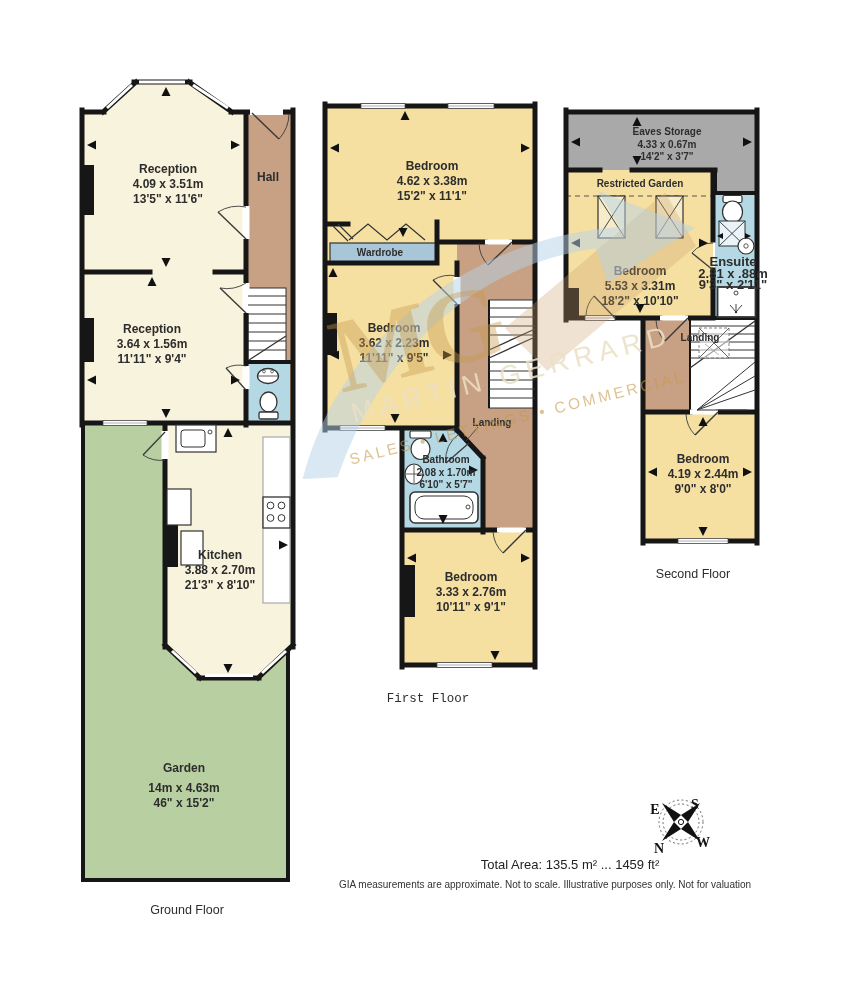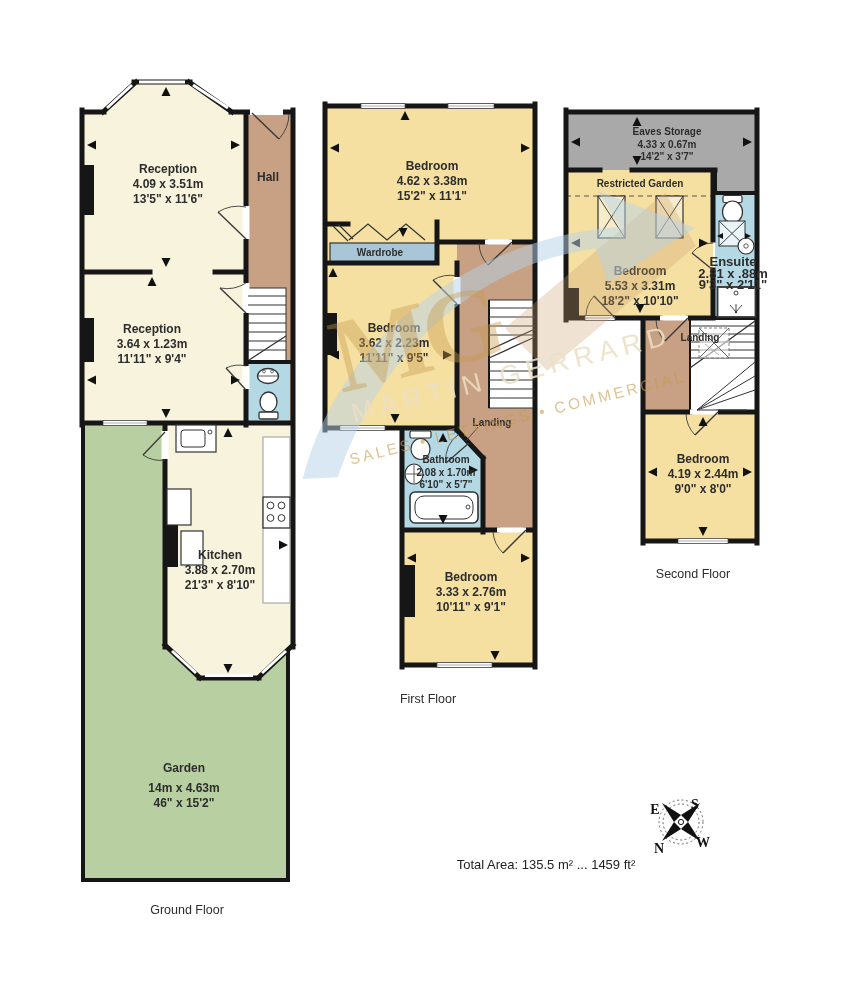--- a/index.html
+++ b/index.html
@@ -345,21 +345,21 @@
 <div class="lbl" style="left:168px;top:184px;">
   <span class="ln">Reception</span>
   <span class="ln">4.09 x 3.51m</span>
   <span class="ln">13'5" x 11'6"</span>
 </div>
 <div class="lbl single" style="left:268px;top:177px;">
   <span class="ln">Hall</span>
 </div>
 <div class="lbl" style="left:152px;top:344px;">
   <span class="ln">Reception</span>
-  <span class="ln">3.64 x 1.23m</span>
+  <span class="ln">3.64 x 1.56m</span>
   <span class="ln">11'11" x 9'4"</span>
 </div>
 <div class="lbl" style="left:220px;top:570px;">
   <span class="ln">Kitchen</span>
   <span class="ln">3.88 x 2.70m</span>
   <span class="ln">21'3" x 8'10"</span>
 </div>
 <div class="lbl" style="left:184px;top:786px;">
   <span class="ln">Garden</span>
   <span class="ln gap">14m x 4.63m</span>
@@ -386,21 +386,21 @@
 <div class="lbl small" style="left:446px;top:473px;">
   <span class="ln">Bathroom</span>
   <span class="ln">2.08 x 1.70m</span>
   <span class="ln">6'10" x 5'7"</span>
 </div>
 <div class="lbl" style="left:471px;top:592px;">
   <span class="ln">Bedroom</span>
   <span class="ln">3.33 x 2.76m</span>
   <span class="ln">10'11" x 9'1"</span>
 </div>
-<div class="floor-lbl" style="left:428px;top:699px;">First Floor</div>
+<div class="floor-lbl" style="left:428px;top:699px;font-family:Liberation Mono, monospace;">First Floor</div>
 
 <div class="lbl small" style="left:667px;top:145px;">
   <span class="ln">Eaves Storage</span>
   <span class="ln">4.33 x 0.67m</span>
   <span class="ln">14'2" x 3'7"</span>
 </div>
 <div class="lbl small" style="left:640px;top:184px;">
   <span class="ln">Restricted Garden</span>
 </div>
 <div class="lbl" style="left:640px;top:286px;">
@@ -416,21 +416,22 @@
 <div class="lbl small" style="left:700px;top:338px;">
   <span class="ln">Landing</span>
 </div>
 <div class="lbl" style="left:703px;top:474px;">
   <span class="ln">Bedroom</span>
   <span class="ln">4.19 x 2.44m</span>
   <span class="ln">9'0" x 8'0"</span>
 </div>
 <div class="floor-lbl" style="left:693px;top:574px;">Second Floor</div>
 
-<div class="footer-total" style="left:546px;top:864px;">Total Area: 135.5 m² ... 1459 ft²</div>
+<div class="footer-total" style="left:570px;top:864px;">Total Area: 135.5 m² ... 1459 ft²</div>
+<div class="footer-disc" style="left:545px;top:884px;">GIA measurements are approximate. Not to scale. Illustrative purposes only. Not for valuation</div>
 
 <svg id="wm" width="842" height="1000" viewBox="0 0 842 1000">
   <g transform="rotate(-3 470 330)">
     <path d="M505,330 L672,203 L700,258 L545,375 Z" fill="#c9a06a" opacity="0.30"></path>
     <path d="M295,470 Q330,360 430,295 Q520,237 625,235 L605,198 L700,240 L610,290 L600,255 Q515,262 445,315 Q370,372 330,470 Z" fill="#b5d2e8" opacity="0.5"></path>
   </g>
   <text x="330" y="360" transform="rotate(-14 470 330)" font-family="Liberation Serif,serif" font-weight="bold" font-size="105" letter-spacing="-6" fill="#c79a4e" opacity="0.40">MG</text>
   <text x="335" y="392" transform="rotate(-14 470 330)" font-family="Liberation Sans,sans-serif" font-size="27" letter-spacing="6" fill="#ece0c6" opacity="0.85">MARTIN GERRARD</text>
   <text x="322" y="432" transform="rotate(-14 470 330)" font-family="Liberation Sans,sans-serif" font-size="15.5" letter-spacing="3" fill="#c79a4e" opacity="0.6">SALES • LETTINGS • COMMERCIAL</text>
 </svg>

